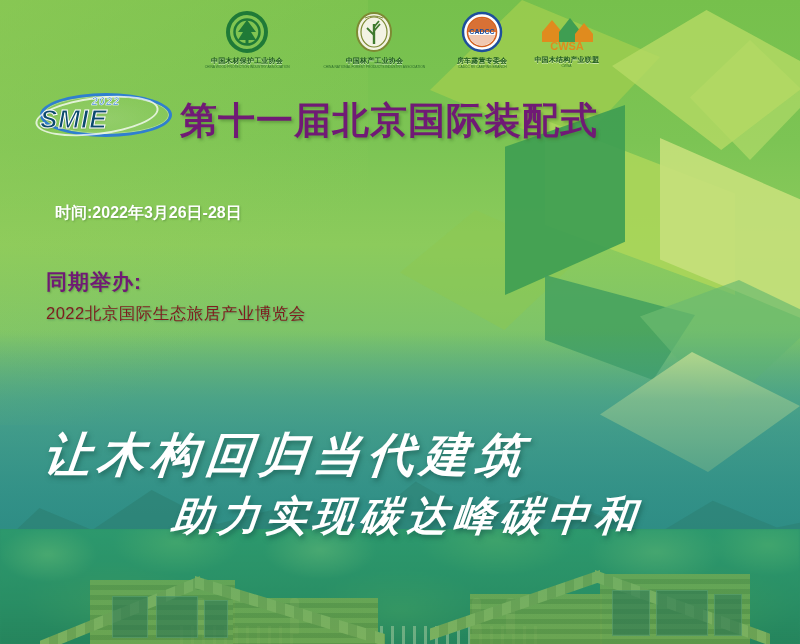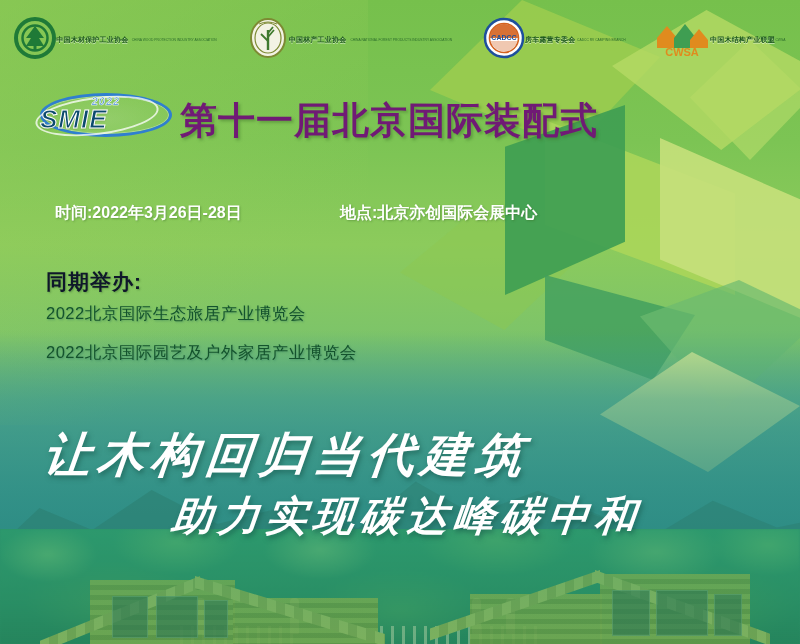--- a/index.html
+++ b/index.html
@@ -75,21 +75,21 @@
   .win{position:absolute;background:rgba(40,110,80,.55);border:1px solid rgba(120,180,120,.5);}
   .umbrella{position:absolute;bottom:10px;width:9px;height:36px;
     background:linear-gradient(180deg,#d6e7c8,#9fc49a);border-radius:4px 4px 1px 1px;opacity:.85;}
   .fence{position:absolute;bottom:0;height:18px;
     background:repeating-linear-gradient(90deg,rgba(190,215,170,.55) 0px,rgba(190,215,170,.55) 3px,transparent 3px,transparent 11px);}
   .photo-haze{position:absolute;inset:0;background:linear-gradient(180deg,rgba(40,150,110,.35),rgba(30,130,95,.15));}
 
   
   .logos{position:absolute;left:0;right:0;top:0;height:80px;display:flex;
     align-items:center;justify-content:center;gap:26px;}
-  .logo{display:flex;flex-direction:row;align-items:center;justify-content:center;}
+  .logo{display:flex;flex-direction:column;align-items:center;justify-content:center;}
   .logo-cap{font-size:7px;color:#1e5a1e;font-weight:bold;letter-spacing:.2px;
     text-shadow:0 1px 0 rgba(255,255,255,.55);white-space:nowrap;line-height:1.1;}
   .logo-sub{font-size:3.6px;color:#2a6b2a;white-space:nowrap;transform:scale(.92);}
   .mark{position:relative;}
 
   
   .smie{position:absolute;left:40px;top:93px;width:132px;height:44px;}
   .smie-ellipse{position:absolute;inset:0;border:3px solid #2f7fd0;border-radius:50%;
     box-shadow:inset 0 0 0 1px rgba(255,255,255,.35);
     background:radial-gradient(ellipse at 50% 60%,rgba(255,255,255,.12),rgba(255,255,255,0));}
@@ -107,23 +107,23 @@
   .title1{position:absolute;left:180px;top:96px;font-size:37px;font-weight:bold;color:#701a75;
     letter-spacing:1px;text-shadow:2px 2px 3px rgba(60,110,40,.45);white-space:nowrap;}
   .title2{position:absolute;left:36px;top:143px;font-size:37px;font-weight:bold;color:#ffffff;
     letter-spacing:1px;text-shadow:2px 2px 3px rgba(60,110,40,.45);white-space:nowrap;}
   .meta{position:absolute;top:203px;font-size:16px;color:#ffffff;font-weight:bold;
     text-shadow:1px 1px 2px rgba(60,110,40,.45);white-space:nowrap;}
   .meta-time{left:55px;}
   .meta-place{left:340px;}
 
   .concurrent-title{position:absolute;left:46px;top:268px;font-size:21px;font-weight:bold;
-    color:#0f172a;letter-spacing:1px;text-shadow:1px 1px 2px rgba(50,100,40,.45);}
+    color:#701a75;letter-spacing:1px;text-shadow:1px 1px 2px rgba(50,100,40,.45);}
   .clist{position:absolute;left:46px;top:303px;}
-  .clist div{font-size:16.5px;color:#14532d;margin-bottom:17px;letter-spacing:.5px;
+  .clist div{font-size:16.5px;color:#7f1d1d;margin-bottom:17px;letter-spacing:.5px;
     text-shadow:1px 1px 2px rgba(40,110,90,.45);white-space:nowrap;}
 
   .slogan1{position:absolute;left:44px;top:424px;font-size:47px;color:#ffffff;
     font-weight:bold;font-style:italic;letter-spacing:7px;white-space:nowrap;
     font-family:"DejaVu Sans","Liberation Sans",sans-serif;
     text-shadow:2px 3px 5px rgba(20,80,70,.55);transform:skewX(-6deg);}
   .slogan2{position:absolute;left:172px;top:489px;font-size:41px;color:#ffffff;
     font-weight:bold;font-style:italic;letter-spacing:6px;white-space:nowrap;
     font-family:"DejaVu Sans","Liberation Sans",sans-serif;
     text-shadow:2px 3px 5px rgba(20,80,70,.55);transform:skewX(-6deg);}
@@ -246,24 +246,22 @@
   <div class="smie">
     <div class="smie-ellipse"></div>
     <div class="smie-ellipse2"></div>
     <div class="smie-year">2022</div>
     <div class="smie-text">SMIE</div>
   </div>
 
   <div class="title1">第十一届北京国际装配式</div>
 
   <div class="meta meta-time">时间:2022年3月26日-28日</div>
-  <div class="meta meta-place">地点:北京亦创国际会展中心</div>
 
   <div class="concurrent-title">同期举办:</div>
   <div class="clist">
     <div>2022北京国际生态旅居产业博览会</div>
-    <div>2022北京国际园艺及户外家居产业博览会</div>
   </div>
 
   <div class="slogan1">让木构回归当代建筑</div>
   <div class="slogan2">助力实现碳达峰碳中和</div>
 
 </div>
 
 </body></html>

